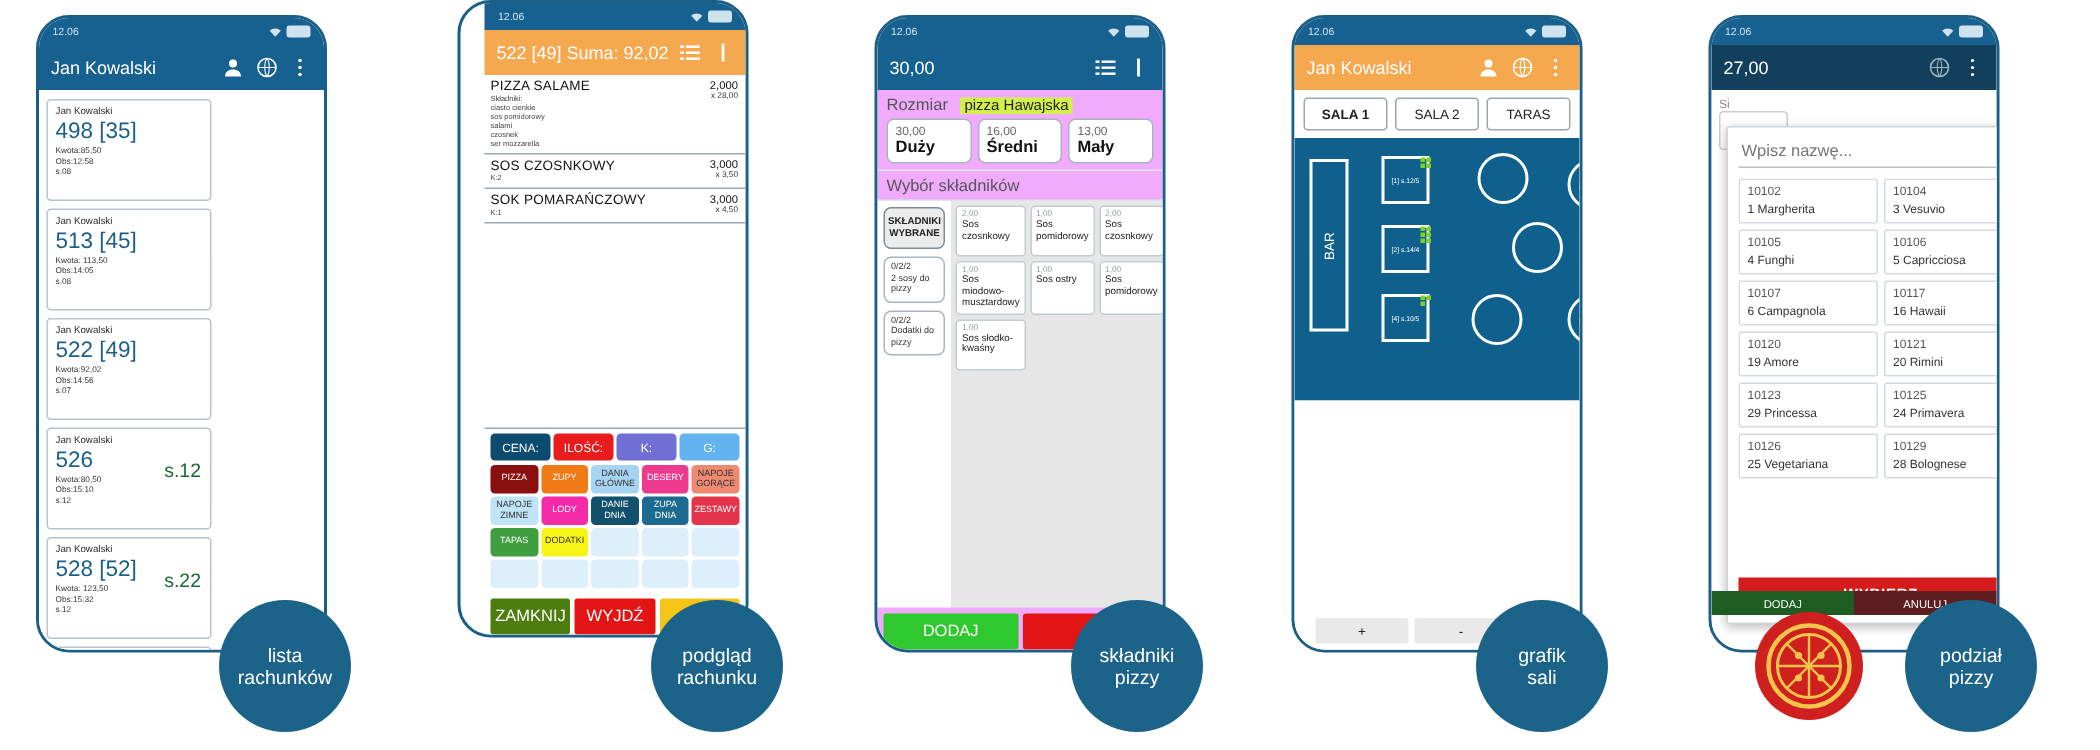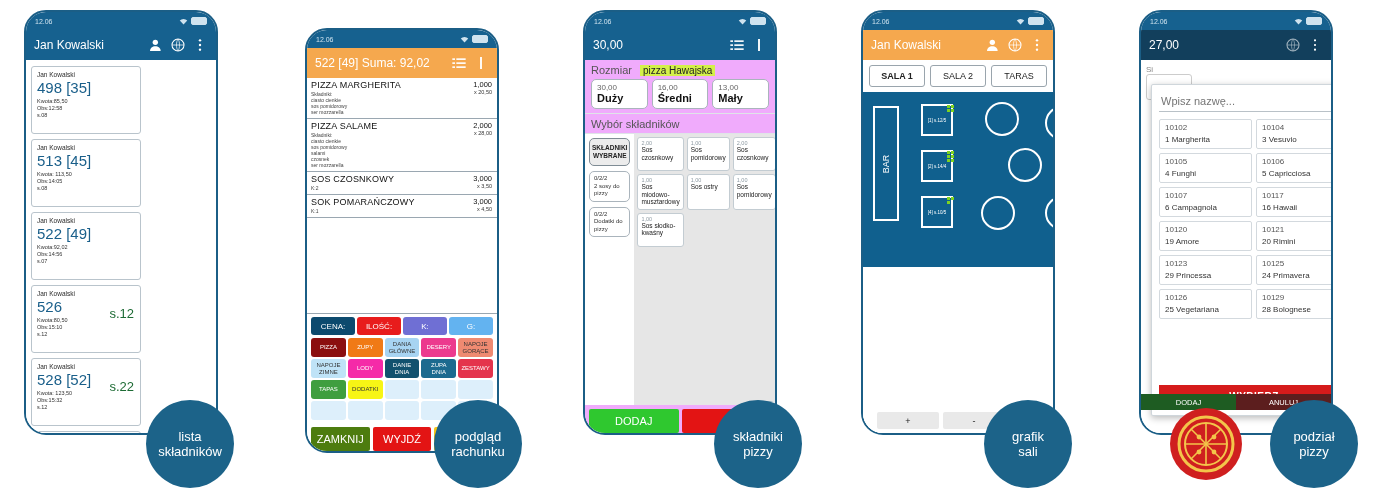--- a/index.html
+++ b/index.html
@@ -273,21 +273,21 @@
         </div>
         <div class="bill">
           <div class="who">Jan Kowalski</div>
           <div class="num">533 [63]</div>
           <div class="meta">Kwota: 16,00<br>Obs:18:36<br>s.12</div>
           <div class="seat">s.12</div>
         </div>
       </div>
   </div>
 
-  <div class="phone" style="left:305px; top:28px;">
+  <div class="phone" style="left:305px; top:0;padding-left:16px;">
     <div class="statusbar">
       <span>12.06</span>
       <span class="right">
         <svg class="wifi" viewBox="0 0 12 9">
             <path d="M6 8.4 1 3.2a7 7 0 0 1 10 0z" fill="#cfe3ef"></path>
           </svg>
         <span class="batt"></span>
       </span>
     </div>
     <div class="appbar orange">
@@ -301,26 +301,20 @@
             <rect x="2" y="17" width="4" height="2.4"></rect>
             <rect x="8" y="17" width="14" height="2.4"></rect>
           </g>
         </svg>
       <svg class="ic" viewBox="0 0 24 24">
           <rect x="10.6" y="3" width="2.8" height="18" fill="#fff"></rect>
         </svg>
     </div>
     <div class="rcpt">
       <div class="lines" id="rcpt-lines">
-          <div class="rline">
-            <div class="nm">PIZZA MARGHERITA</div>
-            <div class="sub">Składniki:<br>ciasto cienkie<br>sos pomidorowy<br>ser mozzarella</div>
-            <div class="qty">1,000</div>
-            <div class="pr">x 20,50</div>
-          </div>
           <div class="rline">
             <div class="nm">PIZZA SALAME</div>
             <div class="sub">Składniki:<br>ciasto cienkie<br>sos pomidorowy<br>salami<br>czosnek<br>ser mozzarella</div>
             <div class="qty">2,000</div>
             <div class="pr">x 28,00</div>
           </div>
           <div class="rline">
             <div class="nm">SOS CZOSNKOWY</div>
             <div class="sub">K:2</div>
             <div class="qty">3,000</div>
@@ -643,21 +637,21 @@
       </div>
       <div class="splitbtns" id="p5-bottom">
           <div class="sb" style="background: rgb(30, 92, 34);">DODAJ</div>
           <div class="sb" style="background: rgb(92, 30, 30);">ANULUJ</div>
         </div>
     </div>
   </div>
 
   <div class="badge" style="left:146px; top:400px;">
     <span>lista</span>
-    <span>składników</span>
+    <span>rachunków</span>
   </div>
   <div class="badge" style="left:434px; top:400px;">
     <span>podgląd</span>
     <span>rachunku</span>
   </div>
   <div class="badge" style="left:714px; top:400px;">
     <span>składniki</span>
     <span>pizzy</span>
   </div>
   <div class="badge" style="left:984px; top:400px;">

